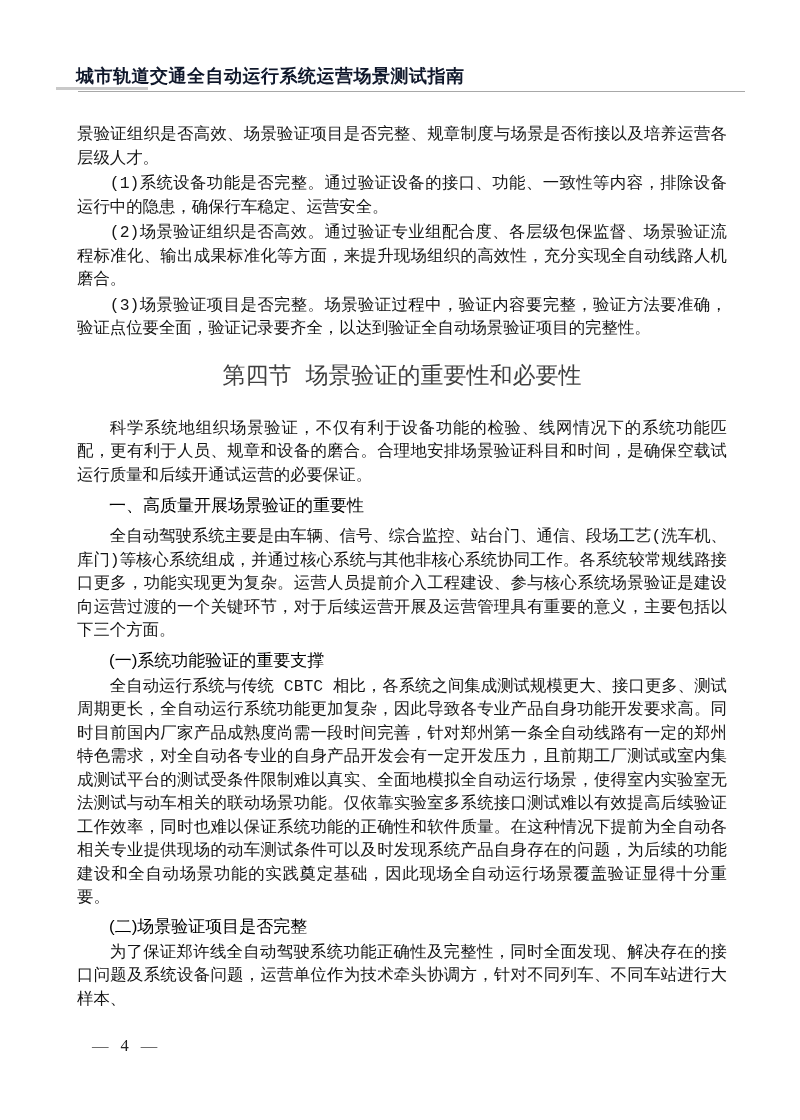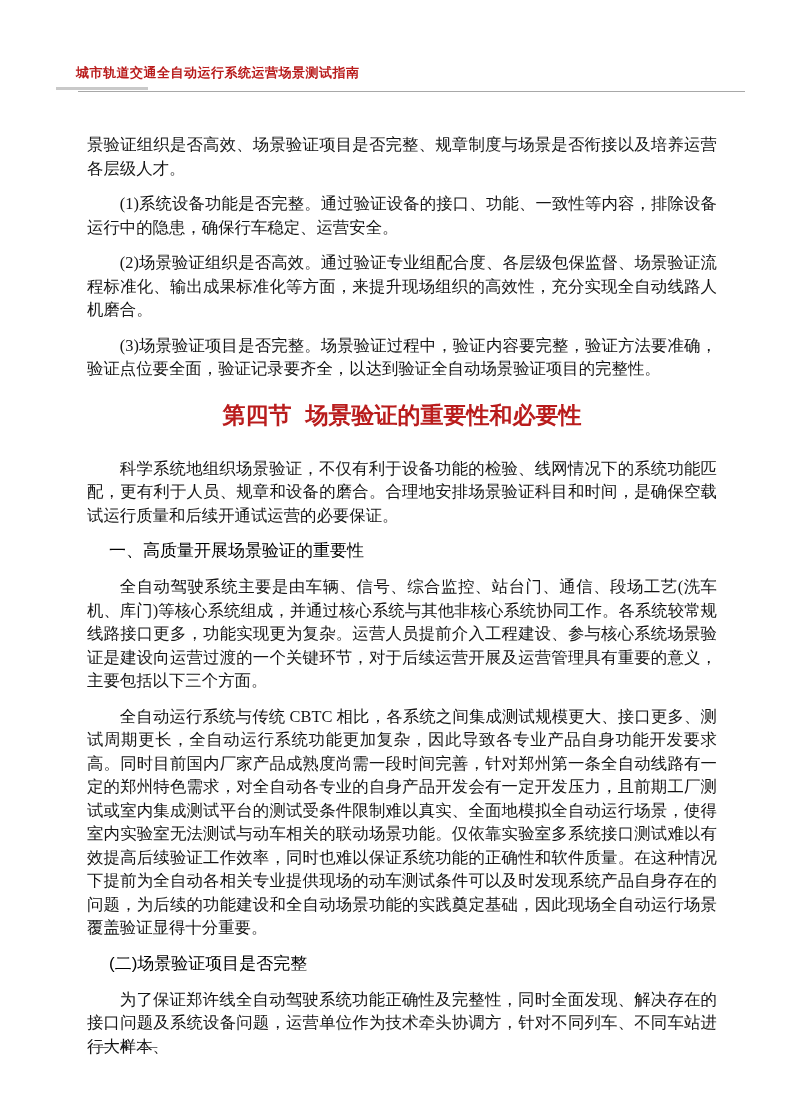--- a/index.html
+++ b/index.html
@@ -19,23 +19,23 @@
     position: absolute;
     inset: 0;
     background: #ffffff;
   }
   .running-header {
     position: absolute;
     left: 76px;
     top: 64px;
     font-family: "Liberation Sans", "DejaVu Sans", sans-serif;
     font-weight: bold;
-    font-size: 13px;
+    font-size: 18px;
     letter-spacing: 0.5px;
-    color: #b91c1c;
+    color: #0f172a;
     white-space: nowrap;
   }
   .rule-short {
     position: absolute;
     left: 56px;
     top: 87px;
     width: 92px;
     height: 3px;
     background: #c9c9c9;
   }
@@ -52,34 +52,35 @@
     left: 75px;
     top: 121px;
     width: 654px;
     font-size: 16.4px;
     line-height: 23.5px;
     text-align: justify;
     text-justify: inter-ideograph;
     color: #151515;
   }
   .para {
-    margin: 12px;
+    margin: 2px;
     text-indent: 2em;
+    font-family: Liberation Mono, monospace;
   }
   .para.no-indent {
     text-indent: 0;
   }
   .section-heading {
     margin: 17px 0 0 0;
     text-align: center;
     font-family: "Liberation Sans", "DejaVu Sans", sans-serif;
-    font-weight: bold;
+    font-weight: normal;
     font-size: 23px;
     line-height: 34px;
-    color: #b91c1c;
+    color: #404040;
     text-indent: 0;
   }
   .section-heading .sec-title {
     margin-left: 14px;
   }
   .section-intro {
     margin-top: 25px;
   }
   .sub-heading {
     margin: 7px 0 7px 0;
@@ -121,20 +122,21 @@
     <p class="para">(2)场景验证组织是否高效。通过验证专业组配合度、各层级包保监督、场景验证流程标准化、输出成果标准化等方面，来提升现场组织的高效性，充分实现全自动线路人机磨合。</p>
     <p class="para">(3)场景验证项目是否完整。场景验证过程中，验证内容要完整，验证方法要准确，验证点位要全面，验证记录要齐全，以达到验证全自动场景验证项目的完整性。</p>
 
     <h2 class="section-heading"><span class="sec-prefix">第四节</span><span class="sec-title">场景验证的重要性和必要性</span></h2>
 
     <p class="para section-intro">科学系统地组织场景验证，不仅有利于设备功能的检验、线网情况下的系统功能匹配，更有利于人员、规章和设备的磨合。合理地安排场景验证科目和时间，是确保空载试运行质量和后续开通试运营的必要保证。</p>
 
     <h3 class="sub-heading">一、高质量开展场景验证的重要性</h3>
     <p class="para">全自动驾驶系统主要是由车辆、信号、综合监控、站台门、通信、段场工艺(洗车机、库门)等核心系统组成，并通过核心系统与其他非核心系统协同工作。各系统较常规线路接口更多，功能实现更为复杂。运营人员提前介入工程建设、参与核心系统场景验证是建设向运营过渡的一个关键环节，对于后续运营开展及运营管理具有重要的意义，主要包括以下三个方面。</p>
 
+    <h3 class="sub-heading tight-top">(一)系统功能验证的重要支撑</h3>
     <p class="para">全自动运行系统与传统 CBTC 相比，各系统之间集成测试规模更大、接口更多、测试周期更长，全自动运行系统功能更加复杂，因此导致各专业产品自身功能开发要求高。同时目前国内厂家产品成熟度尚需一段时间完善，针对郑州第一条全自动线路有一定的郑州特色需求，对全自动各专业的自身产品开发会有一定开发压力，且前期工厂测试或室内集成测试平台的测试受条件限制难以真实、全面地模拟全自动运行场景，使得室内实验室无法测试与动车相关的联动场景功能。仅依靠实验室多系统接口测试难以有效提高后续验证工作效率，同时也难以保证系统功能的正确性和软件质量。在这种情况下提前为全自动各相关专业提供现场的动车测试条件可以及时发现系统产品自身存在的问题，为后续的功能建设和全自动场景功能的实践奠定基础，因此现场全自动运行场景覆盖验证显得十分重要。</p>
 
     <h3 class="sub-heading tight-both">(二)场景验证项目是否完整</h3>
     <p class="para">为了保证郑许线全自动驾驶系统功能正确性及完整性，同时全面发现、解决存在的接口问题及系统设备问题，运营单位作为技术牵头协调方，针对不同列车、不同车站进行大样本、</p>
 
   </div>
 
   <div class="footer"><span class="dash">—</span><span class="page-num">4</span><span class="dash">—</span></div>
 
 </div>

